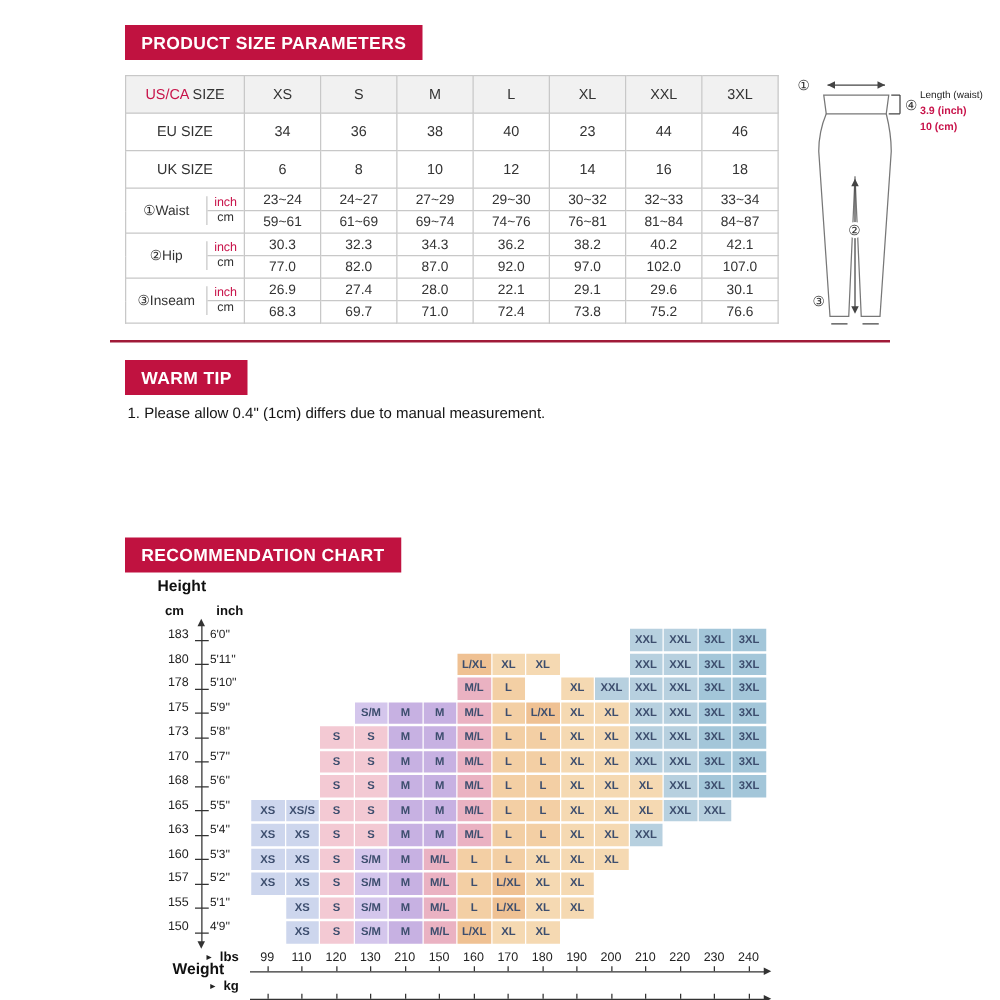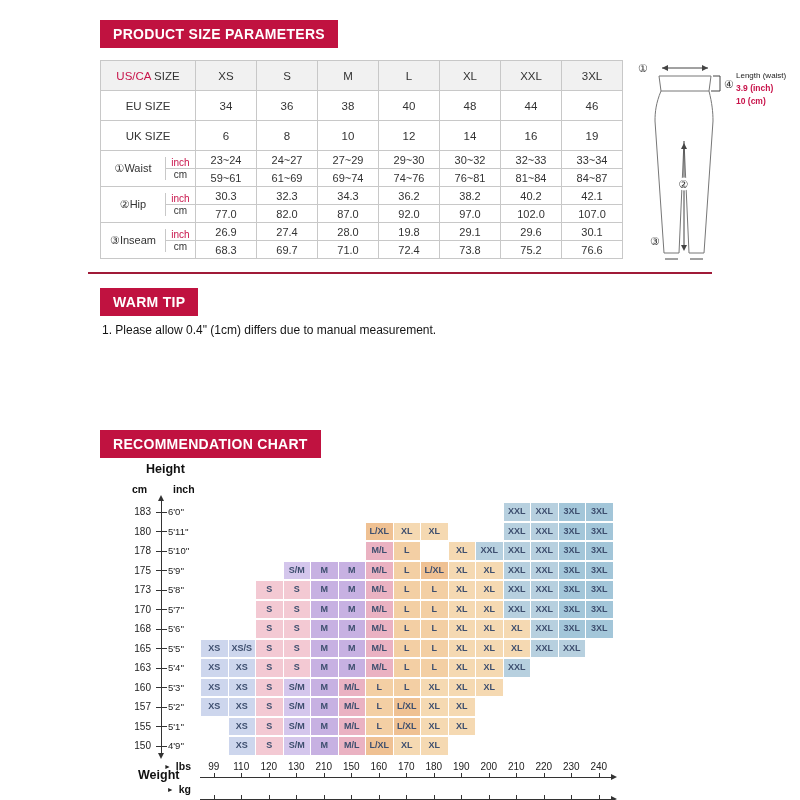--- a/index.html
+++ b/index.html
@@ -27,28 +27,28 @@
   .lc .units .u:first-child{border-bottom:1px solid #c8c8c8;}
 
   #divider{position:absolute;left:88px;top:272px;width:624px;height:2px;background:#a01a38;}
 
   
   #tips-list{position:absolute;left:102px;top:321px;width:608px;font-size:12px;color:#141414;}
   .tip{padding-left:15px;text-indent:-15px;line-height:18px;margin-bottom:2px;}
 
   
   #chart{position:absolute;left:96px;top:462px;width:620px;height:340px;}
-  #chart .hlabel{position:absolute;left:50px;top:0;font-weight:bold;font-size:12.5px;color:#111;}
+  #chart .hlabel{position:absolute;left:30px;top:0;font-weight:bold;font-size:12.5px;color:#111;}
   #chart .cmh{position:absolute;left:36px;top:21px;font-weight:bold;font-size:10.5px;color:#111;}
   #chart .inchh{position:absolute;left:77px;top:21px;font-weight:bold;font-size:10.5px;color:#111;}
   #chart .vaxis{position:absolute;left:65px;top:36px;width:1px;height:258px;background:#333;}
   #chart .vaxis:before{content:"";position:absolute;left:-3px;top:-6px;border:3.5px solid transparent;border-bottom:6px solid #333;}
   #chart .vaxis:after{content:"";position:absolute;left:-3px;bottom:-6px;border:3.5px solid transparent;border-top:6px solid #333;}
   #chart-rows{position:absolute;left:0;top:40px;}
-  .chart-row{display:flex;height:19.5px;align-items:center;}
+  .chart-row{display:flex;height:19.5px;}
   .ycm{width:60px;text-align:right;padding-right:5px;font-size:10px;color:#222;}
   .ytick{width:12px;position:relative;height:100%;}
   .ytick:after{content:"";position:absolute;left:0;top:50%;width:11px;height:1px;background:#333;}
   .yinch{width:32px;font-size:9.5px;color:#222;white-space:nowrap;}
   .cells{position:relative;width:413px;height:19.5px;}
   .cell{position:absolute;top:1px;height:17.5px;width:26.5px;line-height:17.5px;text-align:center;font-size:9px;font-weight:bold;color:#3d4e6e;}
 
   .wrow{position:absolute;left:0;display:flex;height:14px;align-items:center;}
   #lbs-row{top:297px;} #kg-row{top:320px;}
   .wlabel{width:104px;text-align:right;padding-right:9px;font-weight:bold;font-size:10.5px;color:#111;}
@@ -88,33 +88,33 @@
           <td>XL</td>
           <td>XXL</td>
           <td>3XL</td>
         </tr>
         <tr class="tall">
           <td class="first">EU SIZE</td>
           <td>34</td>
           <td>36</td>
           <td>38</td>
           <td>40</td>
-          <td>48</td>
+          <td>23</td>
           <td>44</td>
           <td>46</td>
         </tr>
         <tr class="tall">
           <td class="first">UK SIZE</td>
           <td>6</td>
           <td>8</td>
           <td>10</td>
           <td>12</td>
           <td>14</td>
           <td>16</td>
-          <td>19</td>
+          <td>18</td>
         </tr>
         <tr>
           <td class="first label-cell" rowspan="2">
             <div class="lc">
               <div class="mlabel">①Waist</div>
               <div class="units">
                 <div class="u red">inch</div>
                 <div class="u">cm</div>
               </div>
             </div>
@@ -169,21 +169,21 @@
               <div class="mlabel">③Inseam</div>
               <div class="units">
                 <div class="u red">inch</div>
                 <div class="u">cm</div>
               </div>
             </div>
           </td>
           <td class="red">26.9</td>
           <td class="red">27.4</td>
           <td class="red">28.0</td>
-          <td class="red">19.8</td>
+          <td class="red">22.1</td>
           <td class="red">29.1</td>
           <td class="red">29.6</td>
           <td class="red">30.1</td>
         </tr>
         <tr>
           <td>68.3</td>
           <td>69.7</td>
           <td>71.0</td>
           <td>72.4</td>
           <td>73.8</td>

